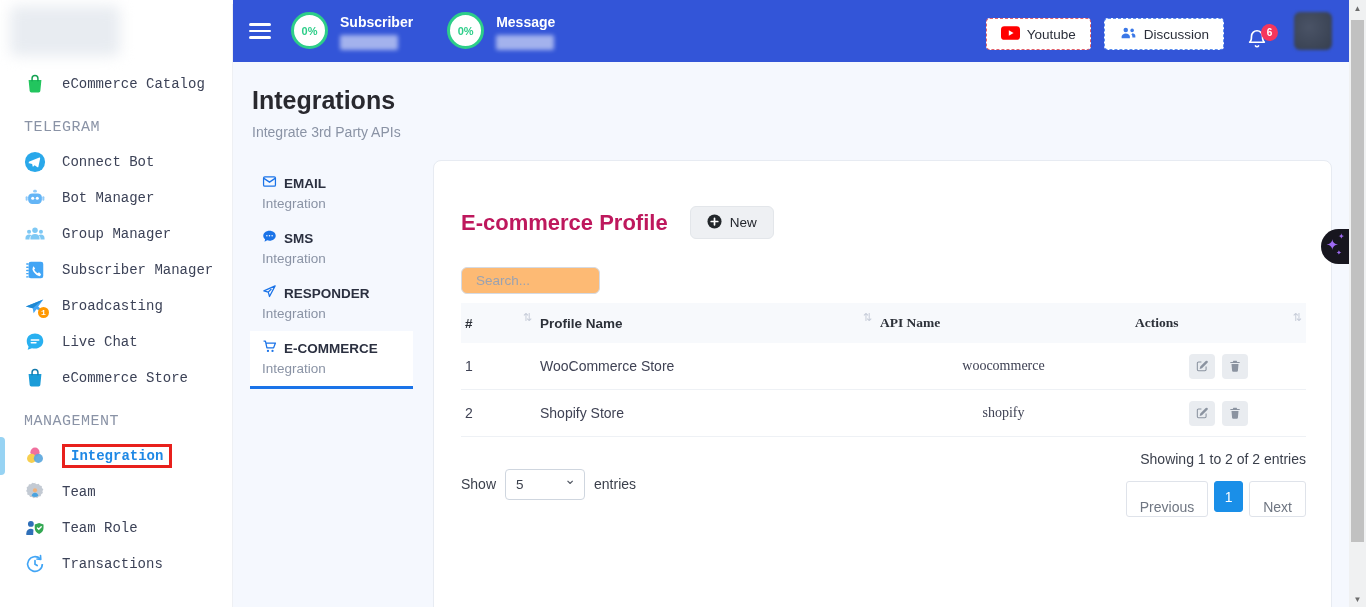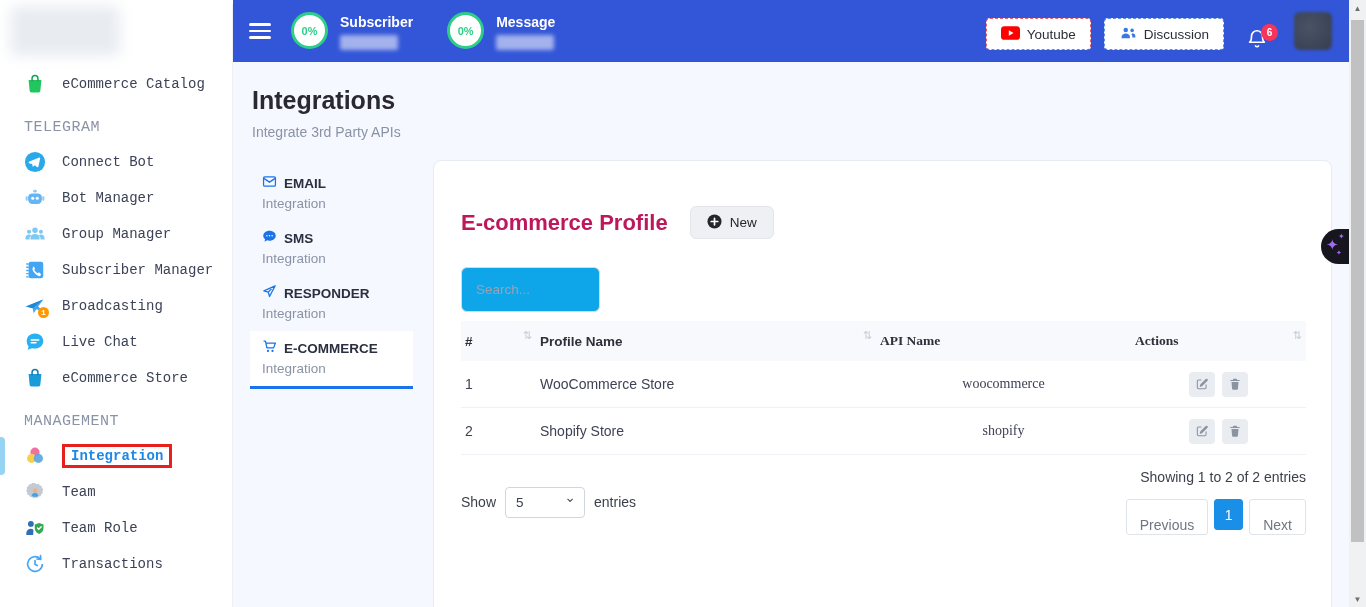--- a/index.html
+++ b/index.html
@@ -52,21 +52,21 @@
   .subnav-top svg { width:15px; height:15px; }
   .subnav-name { font-size:13.5px; font-weight:bold; color:#2b3040; }
   .subnav-sub { font-size:13.5px; color:#8a93a5; margin-top:3px; }
 
   
   .card { position:absolute; left:200px; top:98px; right:17px; bottom:-12px; background:#fff; border:1px solid #e7ebf2; border-radius:8px; padding:45px 27px 0 27px; }
   .panel-head { display:flex; align-items:center; gap:22px; }
   .panel-title { font-size:22px; font-weight:bold; color:#be185d; }
   .new-btn { height:33px; background:#eef0f3; border:1px solid #e3e6ea; border-radius:6px; display:flex; align-items:center; gap:8px; padding:0 16px; font-size:13.5px; color:#23262d; cursor:pointer; }
   .new-btn svg { width:15px; height:15px; }
-  .search-input { margin-top:28px; width:139px; height:45px; border:1px solid #d5dae3; border-radius:6px; padding:0 14px; font-size:13.5px; color:#3c4257; background:#0ea5e9; font-family:inherit; }
+  .search-input { margin-top:28px; width:139px; height:27px; border:1px solid #d5dae3; border-radius:6px; padding:0 14px; font-size:13.5px; color:#3c4257; background:#fdba74; font-family:inherit; }
   .search-input::placeholder { color:#9aa2b1; }
 
   table.data { margin-top:9px; width:845px; border-collapse:collapse; table-layout:fixed; }
   table.data col.c1{width:75px;} table.data col.c2{width:340px;} table.data col.c3{width:255px;} table.data col.c4{width:175px;}
   table.data thead th { background:#f7f9fc; height:40px; text-align:left; font-size:13.5px; color:#2d3139; padding:0 4px; position:relative; }
   th .sort { position:absolute; right:4px; top:8px; font-size:11px; color:#c6ccd8; font-weight:normal; }
   th.center, td.center { text-align:center;font-family:Liberation Serif, serif; }
   table.data tbody td { height:46px; font-size:14px; color:#3f4254; border-bottom:1px solid #eef1f5; padding:0 4px; }
   td.first, th.first { padding-left:5px; }
   .actions-cell { display:flex; gap:7px; justify-content:center; align-items:center; height:46px; }

